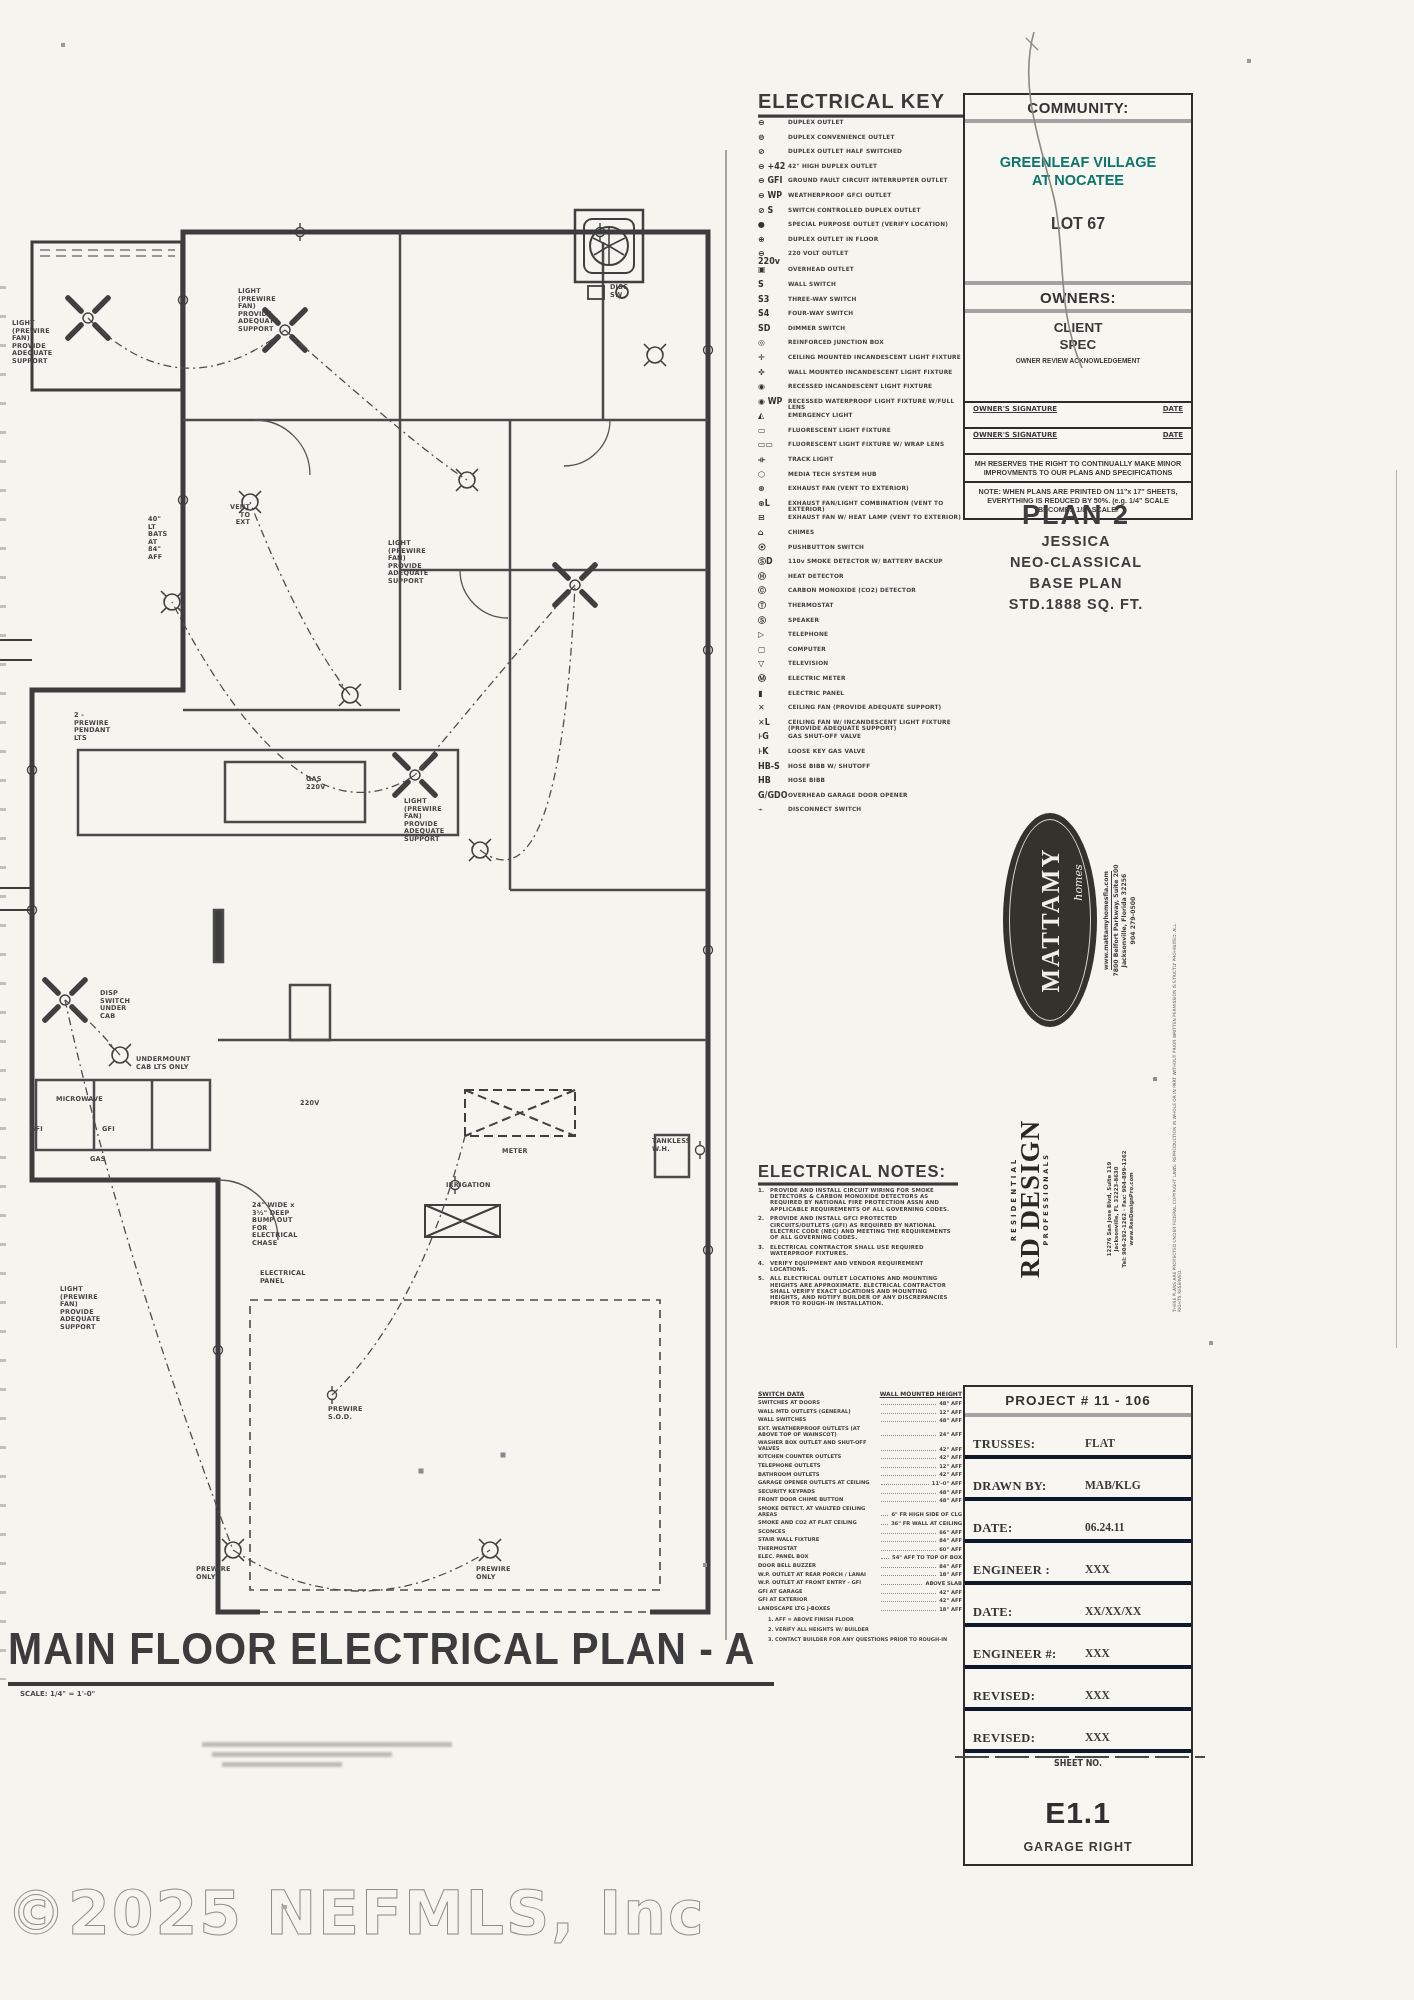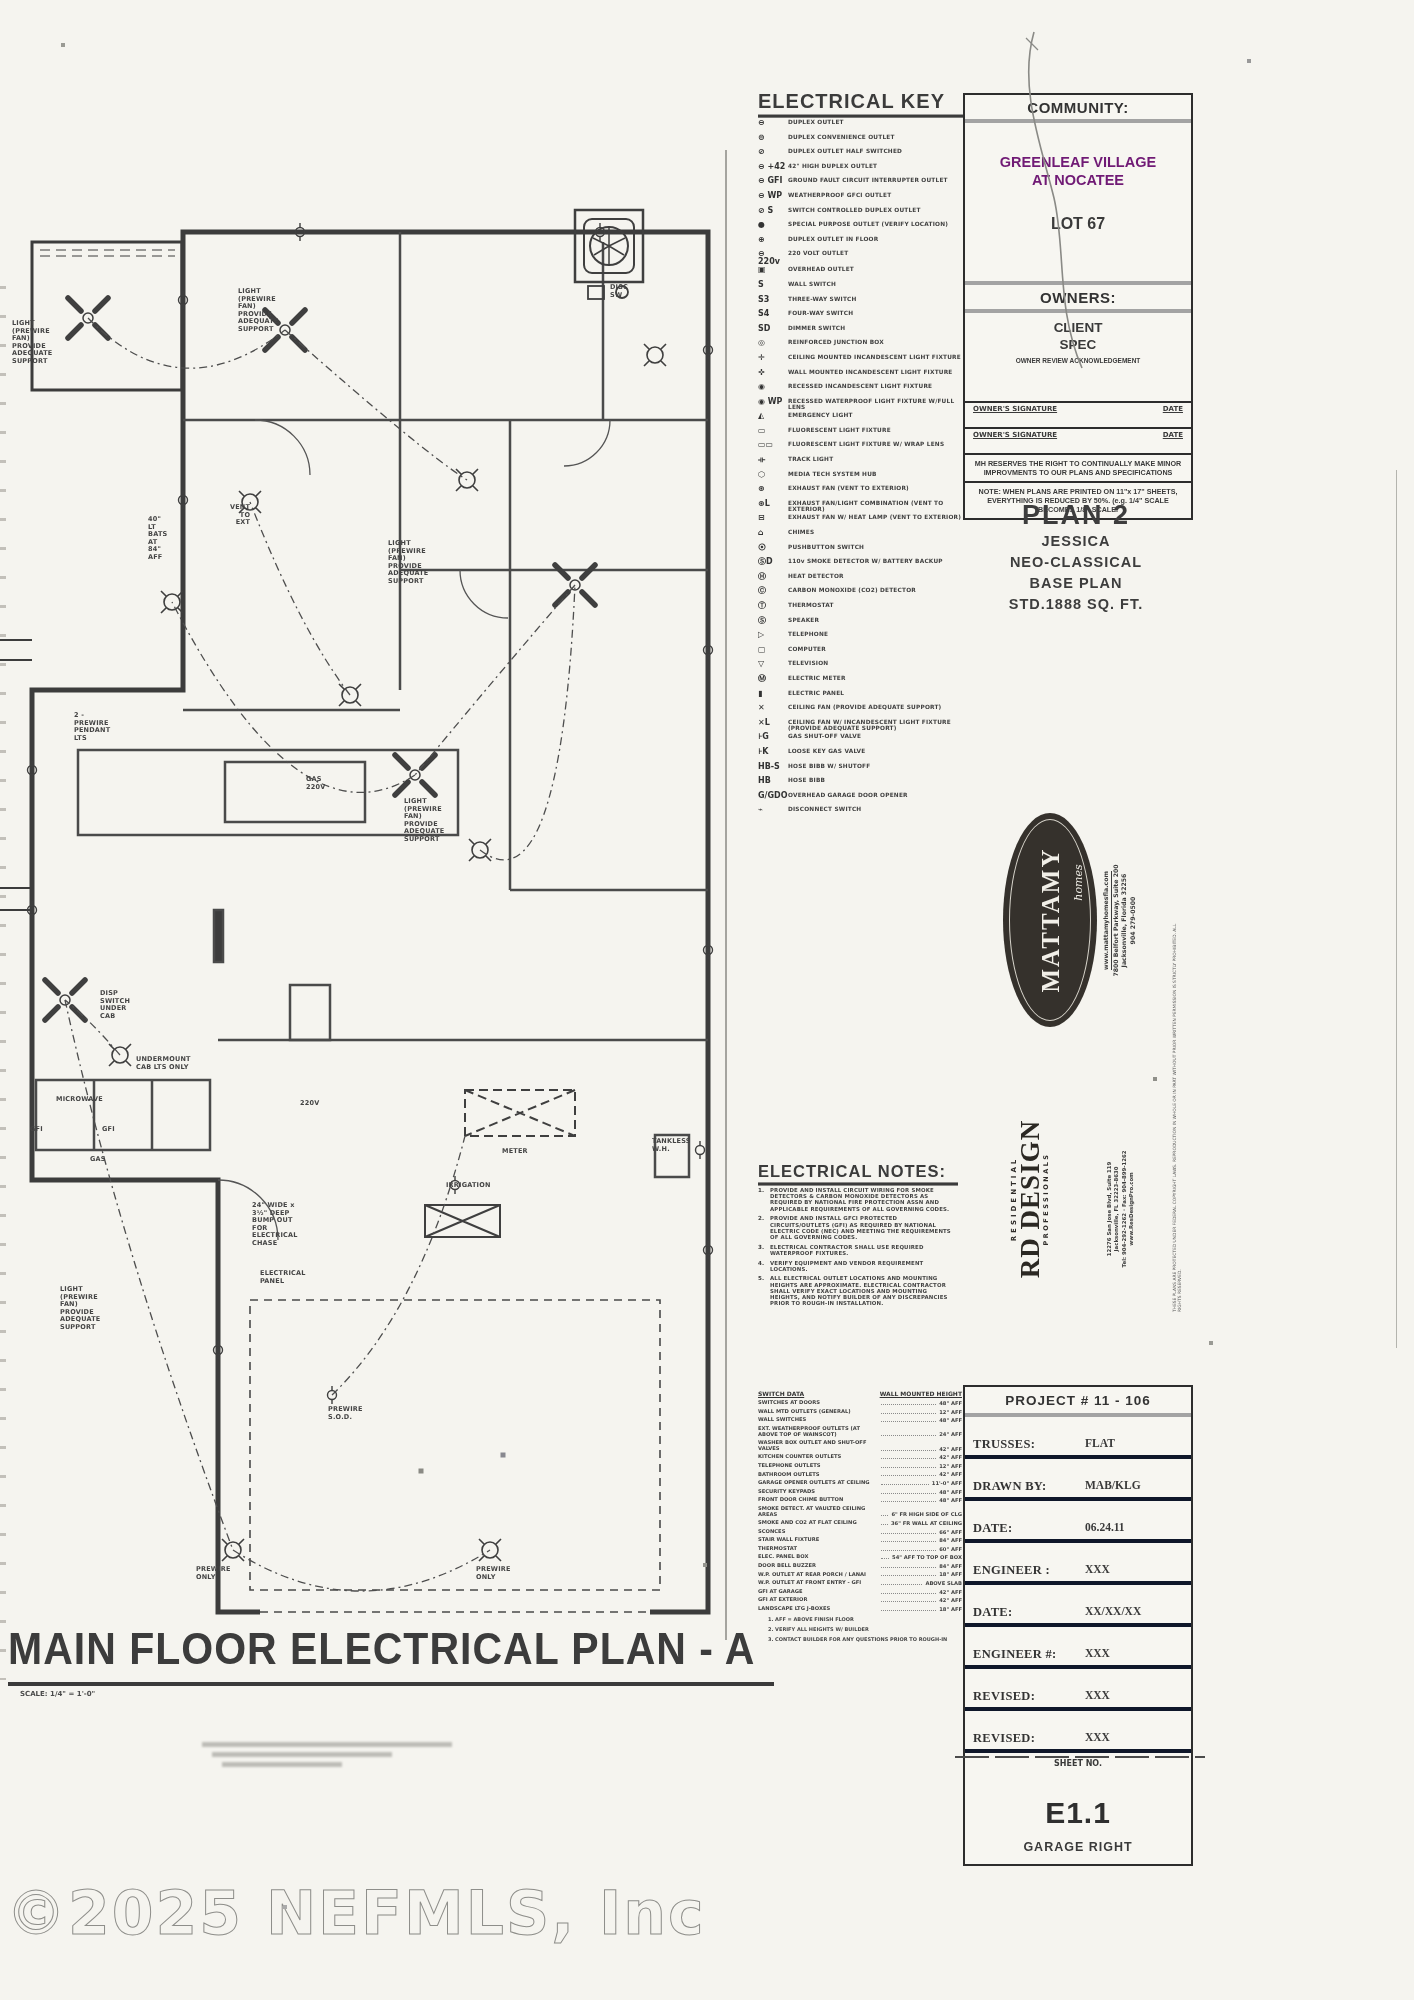--- a/index.html
+++ b/index.html
@@ -31,21 +31,21 @@
   .hitem{flex:0 0 120px;font-size:5.2px;line-height:5.8px;color:#424242;font-weight:bold;}
   .hlead{flex:1;border-bottom:1px dotted #8a8a8a;margin:0 3px 1px 3px;height:4px;}
   .hval{flex:0 0 auto;font-size:5.2px;color:#424242;font-weight:bold;white-space:nowrap;}
   .hfoot{font-size:5px;line-height:6px;color:#4a4a4a;font-weight:bold;margin-top:4px;padding-left:10px;}
   
   .tb-box{position:absolute;left:963px;width:226px;border:2.5px solid #2d2d2d;background:#f7f6f1;}
   #communitybox{top:93px;}
   .tb-row{border-bottom:4px solid #a3a3a3;text-align:center;
           font-family:"Liberation Sans",sans-serif;}
   .tb-header{font-size:15px;font-weight:bold;letter-spacing:.5px;color:#333;padding:4px 0 3px;}
-  .community-name{font-size:14.5px;font-weight:bold;color:#701a75;line-height:18px;padding-top:30px;}
+  .community-name{font-size:14.5px;font-weight:bold;color:#0f766e;line-height:18px;padding-top:30px;}
   .lot{font-size:16px;font-weight:bold;color:#3a3a3a;padding:26px 0 14px;}
   .owner-name{font-size:13.5px;font-weight:bold;color:#3a3a3a;line-height:17px;padding-top:6px;}
   .ack{font-size:6.5px;font-weight:bold;color:#3a3a3a;padding:4px 0 3px;}
   .sigrow{display:flex;justify-content:space-between;padding:2px 8px 14px;border-top:2px solid #2d2d2d;text-decoration:underline;}
   .sigrow span{font-size:7px;font-weight:bold;color:#3a3a3a;}
   .fine-note{font-size:7.2px;line-height:9px;font-weight:bold;color:#3a3a3a;text-align:center;
              padding:4px 5px;border-top:2px solid #2d2d2d;font-family:"Liberation Sans",sans-serif;}
   #planinfo{position:absolute;left:963px;top:500px;width:226px;text-align:center;
             font-family:"Liberation Sans",sans-serif;color:#3d3d3d;}
   #planinfo .p-plan{font-size:27px;font-weight:bold;letter-spacing:2px;}

